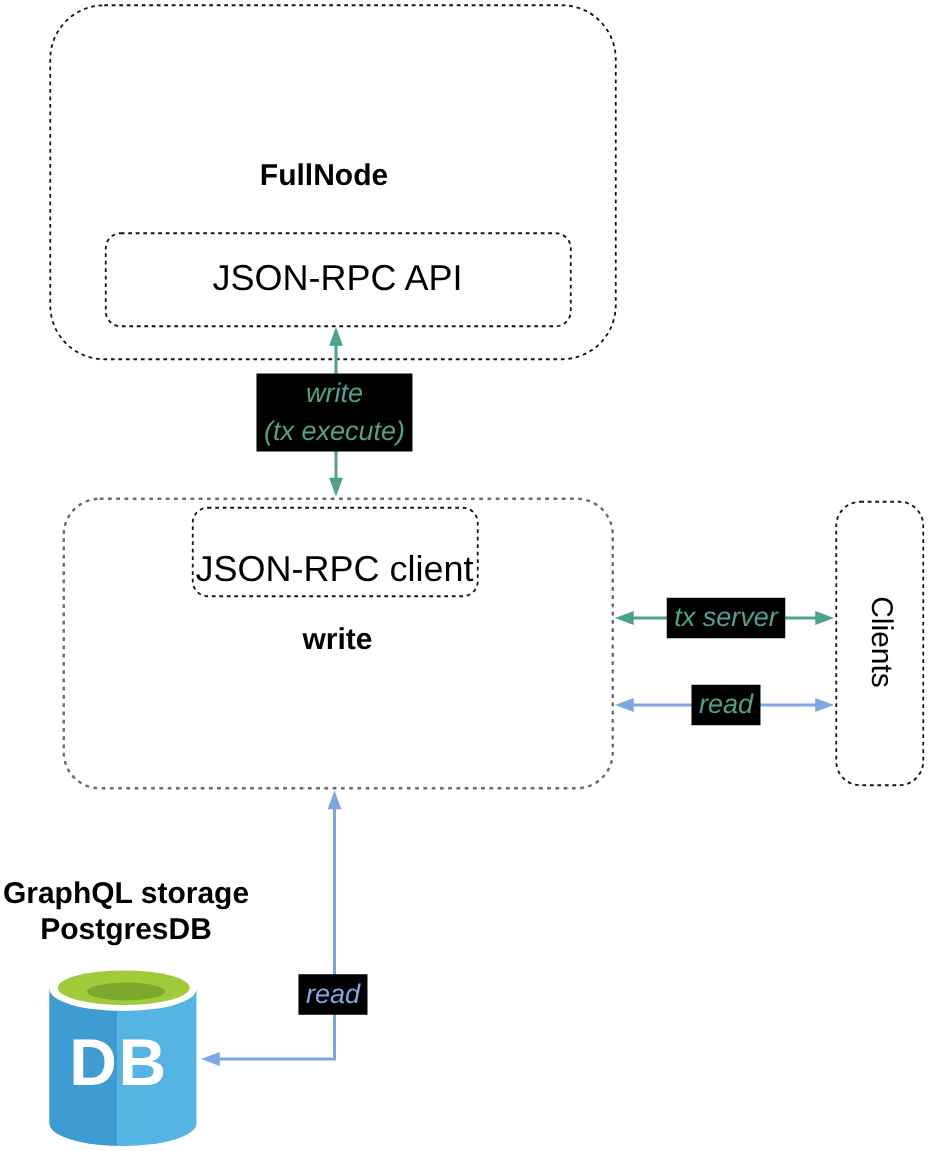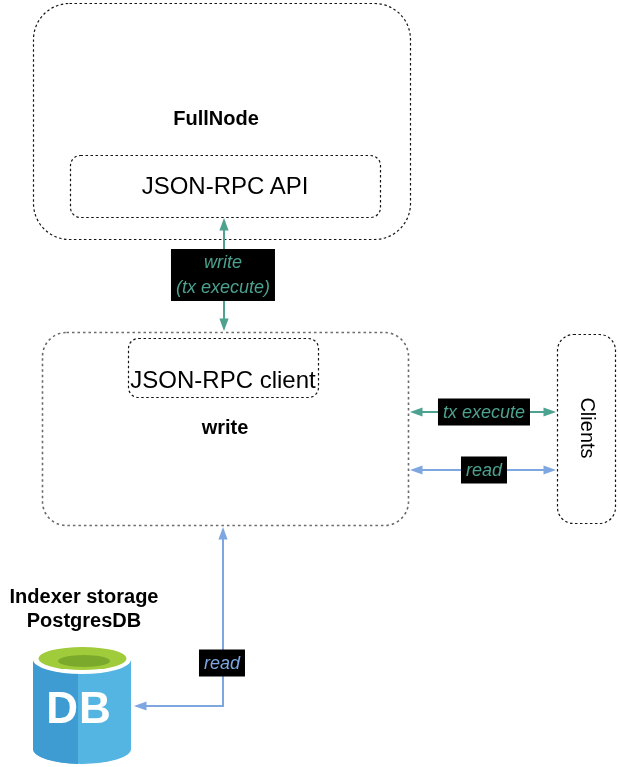--- a/index.html
+++ b/index.html
@@ -97,26 +97,26 @@
     <div>write</div>
     <div>(tx execute)</div>
   </div>
 
   <div class="lbl box-label" style="left:223px; top:368px;margin-top:12px;">JSON-RPC client</div>
 
   <div class="lbl node-title" style="left:225px; top:427px;">
     <div>write</div>
   </div>
 
-  <div class="lbl arrow-label teal" style="left:484px; top:412px;">tx execute</div>
+  <div class="lbl arrow-label teal" style="left:484px; top:412px;">tx server</div>
 
   <div class="lbl arrow-label teal" style="left:484px; top:470px;">read</div>
 
   <div class="lbl clients-label" style="left:587px; top:428px;">Clients</div>
 
   <div class="lbl storage-title" style="left:84px; top:608px;">
-    <div>Indexer storage</div>
+    <div>GraphQL storage</div>
     <div>PostgresDB</div>
   </div>
 
   <div class="lbl arrow-label blue" style="left:222px; top:663px;">read</div>
 
 </div>
 
 </body></html>

